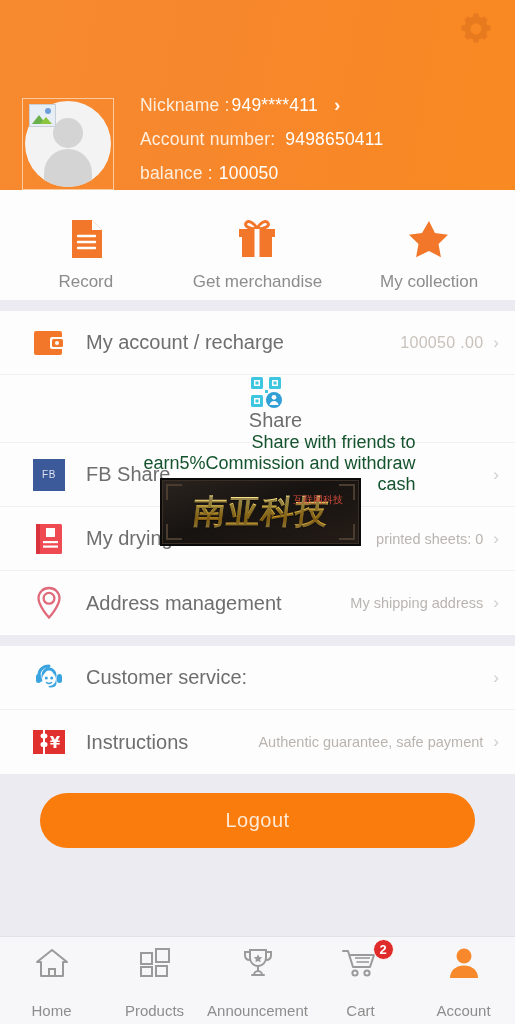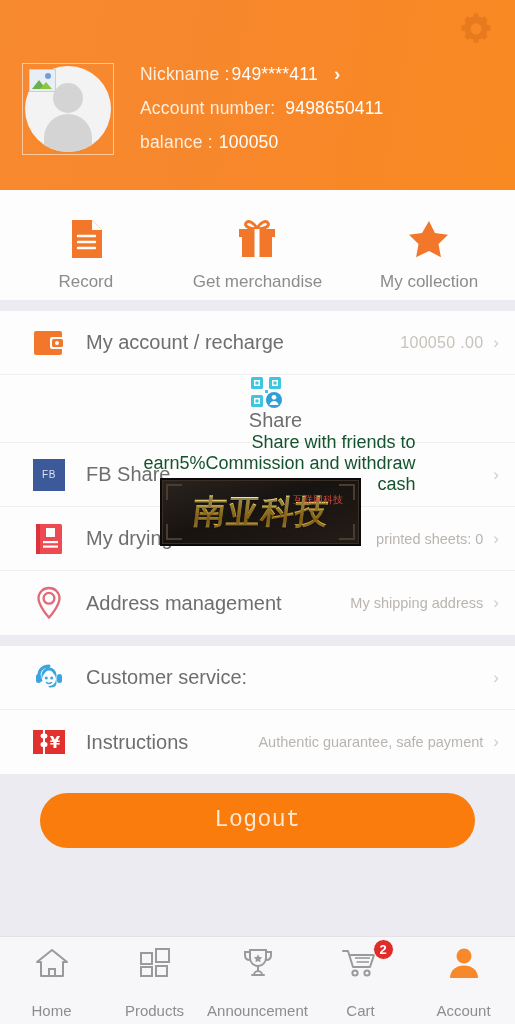--- a/index.html
+++ b/index.html
@@ -12,21 +12,21 @@
   }
   .phone { width:515px; height:1024px; position:relative; display:flex; flex-direction:column; }
 
   
   .header {
     height:190px;
     background:linear-gradient(100deg,#f7892e 0%,#f7872c 40%,#f98921 100%);
     position:relative;
     flex:0 0 190px;
     display:flex;
-    align-items:center;
+    align-items:flex-end;
     padding:22px 0 0 0;
   }
   .gear-wrap { position:absolute; top:12px; right:22px; width:34px; height:34px; opacity:.45; }
   .gear-wrap svg { width:100%; height:100%; display:block; }
 
   .avatar-box {
     width:92px; height:92px;
     margin-left:22px; margin-top:6px;
     border:1px solid rgba(255,255,255,.55);
     position:relative;
@@ -100,21 +100,21 @@
 
   
   .fb-sq { width:32px; height:32px; background:#3c5a9a; color:#dde3ef;
     font-size:10px; font-weight:normal; display:flex; align-items:center; justify-content:center; letter-spacing:.5px; }
 
   
   .logout-area { background:#ecebf1; flex:0 0 92px; display:flex; align-items:center; justify-content:center; }
   .logout-btn {
     width:435px; height:55px; border-radius:28px; border:none;
     background:#f97c0c; color:#ffe9d4;
-    font-family:Liberation Mono, monospace; font-size:23px; letter-spacing:.5px;
+    font-family:Liberation Sans, sans-serif; font-size:20px; letter-spacing:.5px;
     cursor:pointer;
   }
   .filler { background:#ecebf1; flex:1 1 auto; }
 
   
   .bottomnav {
     flex:0 0 88px; height:88px; background:#f7f7f9;
     border-top:1px solid #e2e2e7;
     display:flex; align-items:center;
   }

